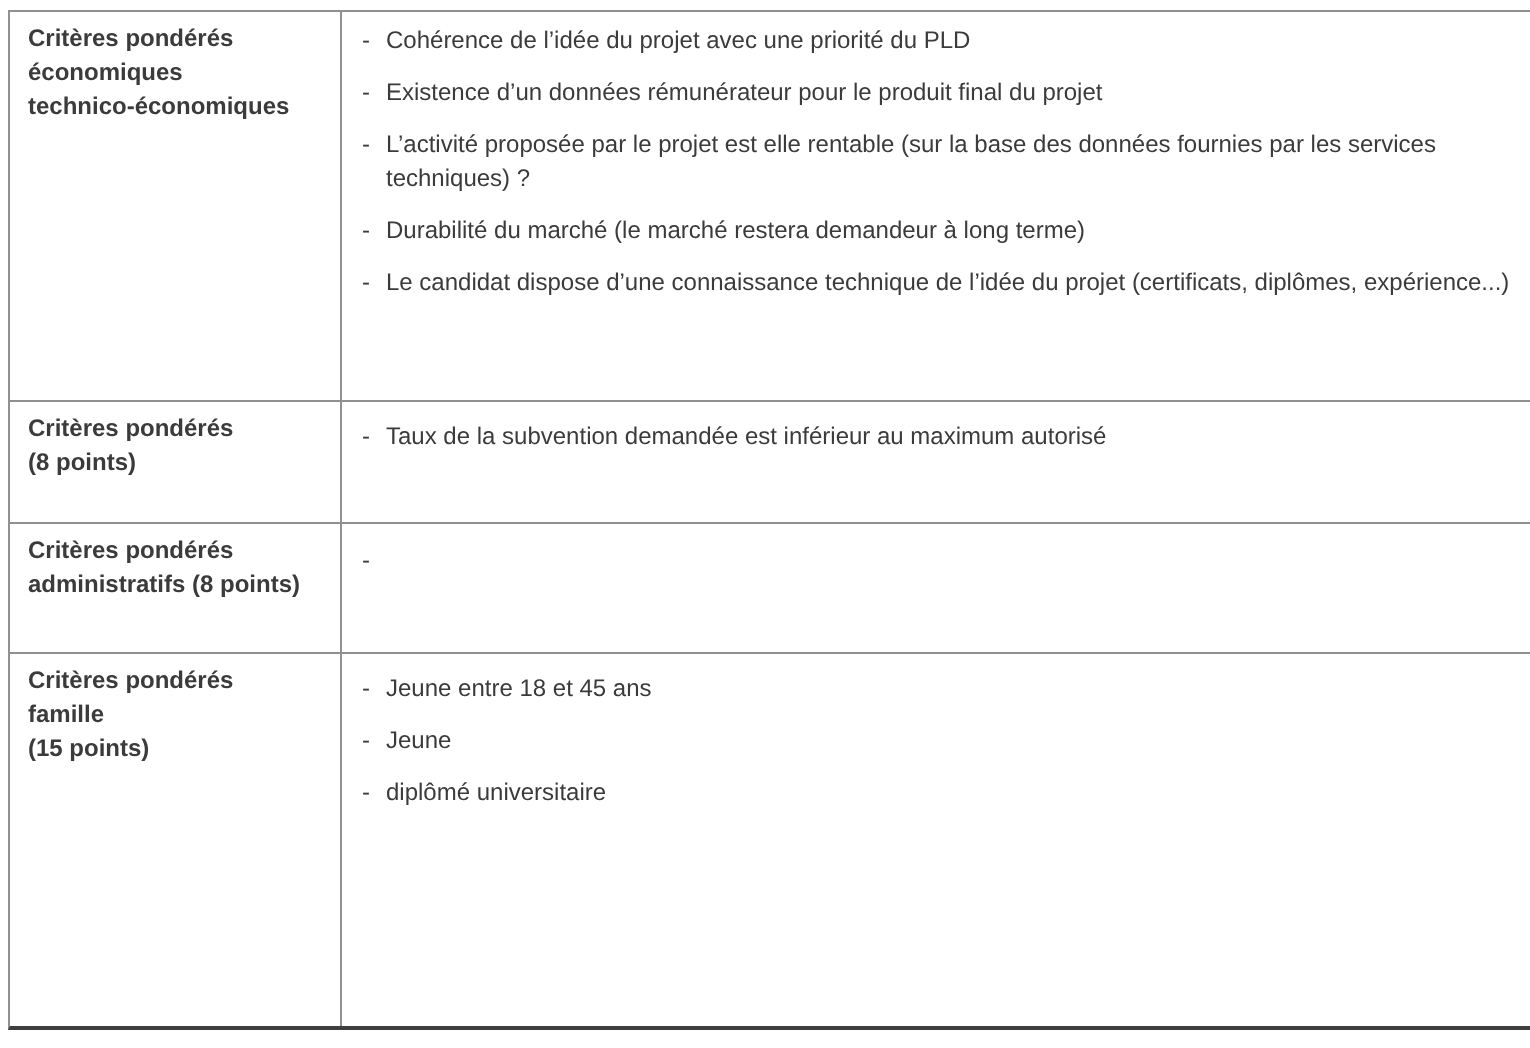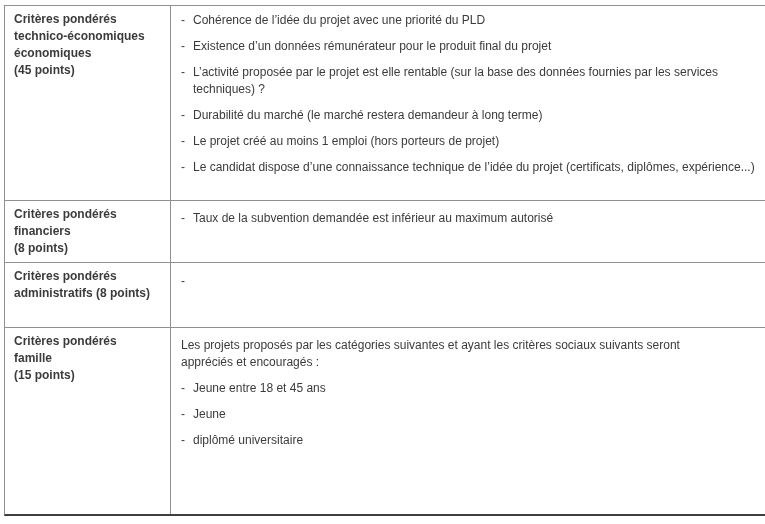--- a/index.html
+++ b/index.html
@@ -70,50 +70,45 @@
   }
 </style>
 </head>
 <body>
 
 <div class="doc-table">
 
   <div class="row row-1">
     <div class="cell left">
       <span class="hline">Critères pondérés</span>
+      <span class="hline">économiques</span>
       <span class="hline">technico-économiques</span>
-      <span class="hline">économiques</span>
-      <span class="hline">(45 points)</span>
     </div>
     <div class="cell right">
       <div class="bullet">
           <span class="btxt">Cohérence de l’idée du projet avec une priorité du PLD</span>
         </div>
       <div class="bullet">
           <span class="btxt">Existence d’un données rémunérateur pour le produit final du projet</span>
         </div>
       <div class="bullet">
           <span class="btxt">L’activité proposée par le projet est elle rentable (sur la base des données fournies par les services techniques) ?</span>
         </div>
       <div class="bullet">
           <span class="btxt">Durabilité du marché (le marché restera demandeur à long terme)</span>
         </div>
       <div class="bullet">
-          <span class="btxt">Le projet créé au moins 1 emploi (hors porteurs de projet)</span>
-        </div>
-      <div class="bullet">
           <span class="btxt">Le candidat dispose d’une connaissance technique de l’idée du projet (certificats, diplômes, expérience...)</span>
         </div>
     </div>
   </div>
 
   <div class="row row-2">
     <div class="cell left">
       <span class="hline">Critères pondérés</span>
-      <span class="hline">financiers</span>
       <span class="hline">(8 points)</span>
     </div>
     <div class="cell right">
       <div class="bullet">
           <span class="btxt">Taux de la subvention demandée est inférieur au maximum autorisé</span>
         </div>
     </div>
   </div>
 
   <div class="row row-3">
@@ -128,21 +123,20 @@
     </div>
   </div>
 
   <div class="row row-4">
     <div class="cell left">
       <span class="hline">Critères pondérés</span>
       <span class="hline">famille</span>
       <span class="hline">(15 points)</span>
     </div>
     <div class="cell right">
-      <p class="intro">Les projets proposés par les catégories suivantes et ayant les critères sociaux suivants seront appréciés et encouragés :</p>
       <div class="bullet">
           <span class="btxt">Jeune entre 18 et 45 ans</span>
         </div>
       <div class="bullet">
           <span class="btxt">Jeune</span>
         </div>
       <div class="bullet">
           <span class="btxt">diplômé universitaire</span>
         </div>
     </div>

